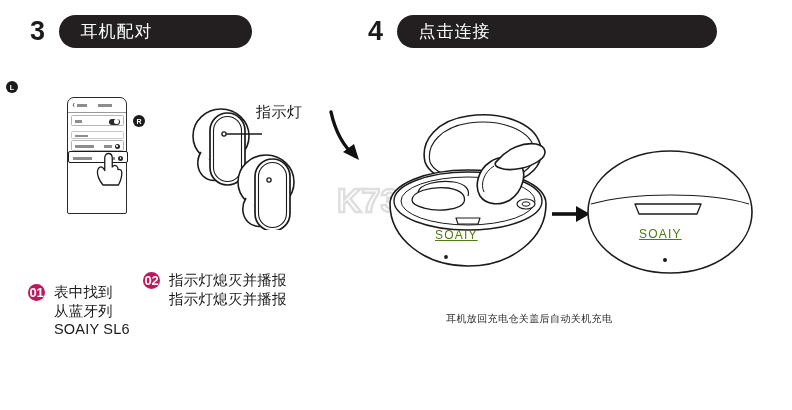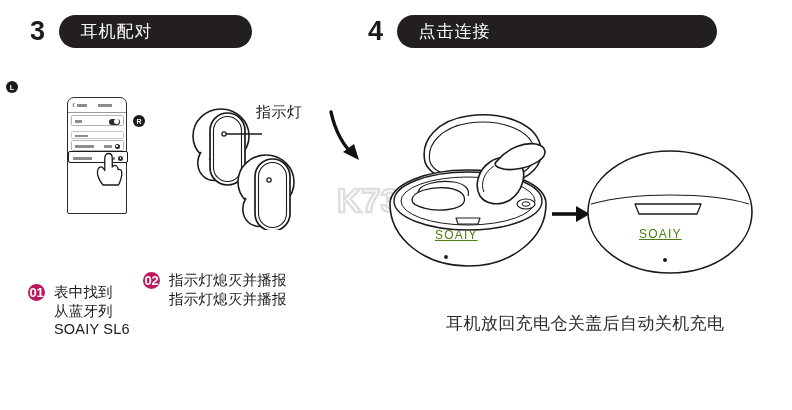--- a/index.html
+++ b/index.html
@@ -233,21 +233,21 @@
     white-space: nowrap;
     letter-spacing: 0.2px;
   }
   #note-01 { left: 28px;  top: 283px; }
   #note-02 { left: 143px; top: 271px; }
 
   #case-caption {
     position: absolute;
     left: 446px;
     top: 312px;
-    font-size: 17px;
+    font-size: 10px;
     letter-spacing: 0.4px;
     white-space: nowrap;
     color: #2b2b2b;
   }
 </style>
 </head>
 <body>
 
 <div class="step-header" id="step3-header">
   <span class="step-num">3</span>

